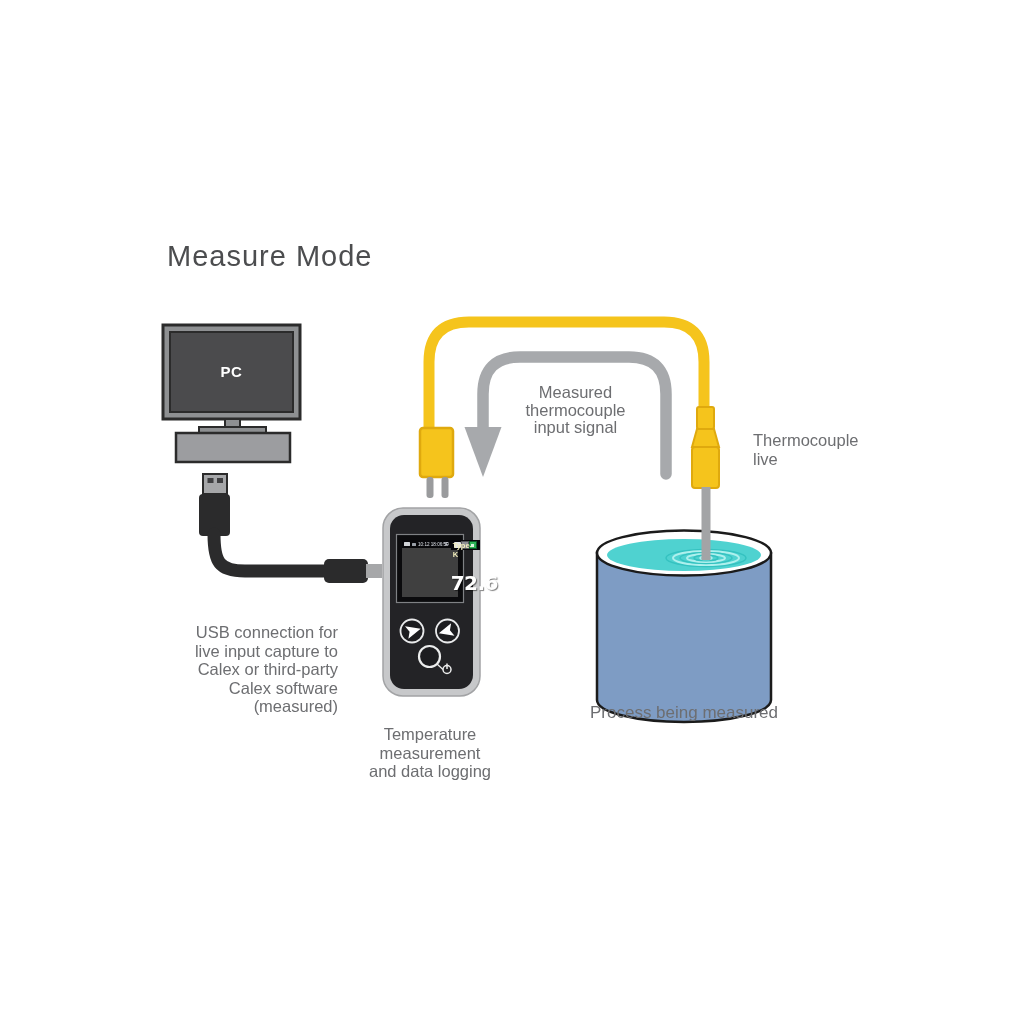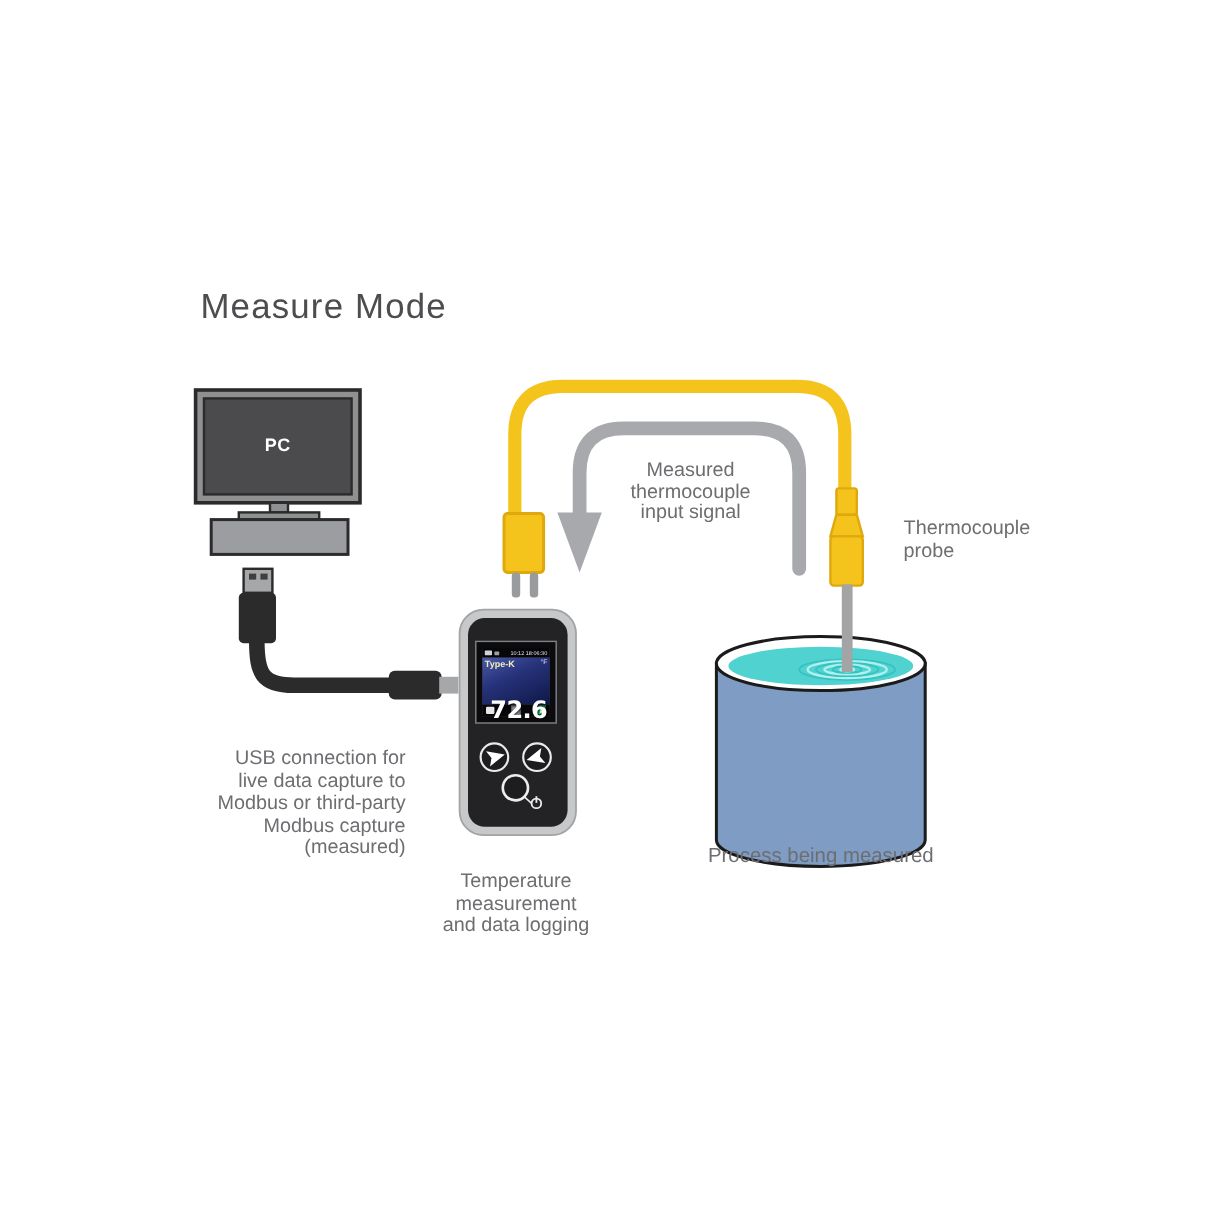--- a/index.html
+++ b/index.html
@@ -21,21 +21,21 @@
   .label .ln { display:block; }
   .usb-note       { left:126px; top:623px; width:212px; text-align:right; }
   .device-caption { left:353px; top:725px; width:154px; text-align:center; }
   .signal-label   { left:503px; top:384px; width:145px; text-align:center; line-height:17.5px; }
   .probe-label    { left:753px; top:431px; width:140px; }
   .process-label  { left:580px; top:704px; width:208px; text-align:center; font-size:17px; }
 
   
   .screen {
     position:absolute; left:402px; top:540px; width:56px; height:57px;
-    display:flex; flex-direction:column; background:#404040;
+    display:flex; flex-direction:row; background:#404040;
   }
   .scr-status {
     height:8px; background:#07070a; display:flex; align-items:center;
     gap:2px; padding:0 2px; flex:0 0 auto;
   }
   .batt { width:6px; height:3.5px; background:#cfd2d6; border-radius:0.5px; }
   .usb-g { width:4px; height:3px; background:#9aa0a8; border-radius:0.5px; }
   .scr-time { margin-left:auto; font-size:4.6px; color:#dfe3ea; white-space:nowrap; }
   .scr-main {
     flex:1 1 auto; position:relative;
@@ -154,38 +154,38 @@
       <div class="ic-folder"></div>
       <div class="ic-grid"></div>
       <div class="ic-green">
           <div class="ic-green-in"></div>
         </div>
     </div>
   </div>
 
   <div class="label usb-note">
     <span class="ln">USB connection for</span>
-    <span class="ln">live data capture to</span>
-    <span class="ln">Modbus or third-party</span>
-    <span class="ln">Modbus capture</span>
+    <span class="ln">live input capture to</span>
+    <span class="ln">Calex or third-party</span>
+    <span class="ln">Calex software</span>
     <span class="ln">(measured)</span>
   </div>
 
   <div class="label signal-label">
     <span class="ln">Measured</span>
     <span class="ln">thermocouple</span>
     <span class="ln">input signal</span>
   </div>
 
   <div class="label device-caption">
     <span class="ln">Temperature</span>
     <span class="ln">measurement</span>
     <span class="ln">and data logging</span>
   </div>
 
   <div class="label probe-label">
     <span class="ln">Thermocouple</span>
-    <span class="ln">probe</span>
+    <span class="ln">live</span>
   </div>
 
   <div class="label process-label">Process being measured</div>
 
 </div>
 
 </body></html>

